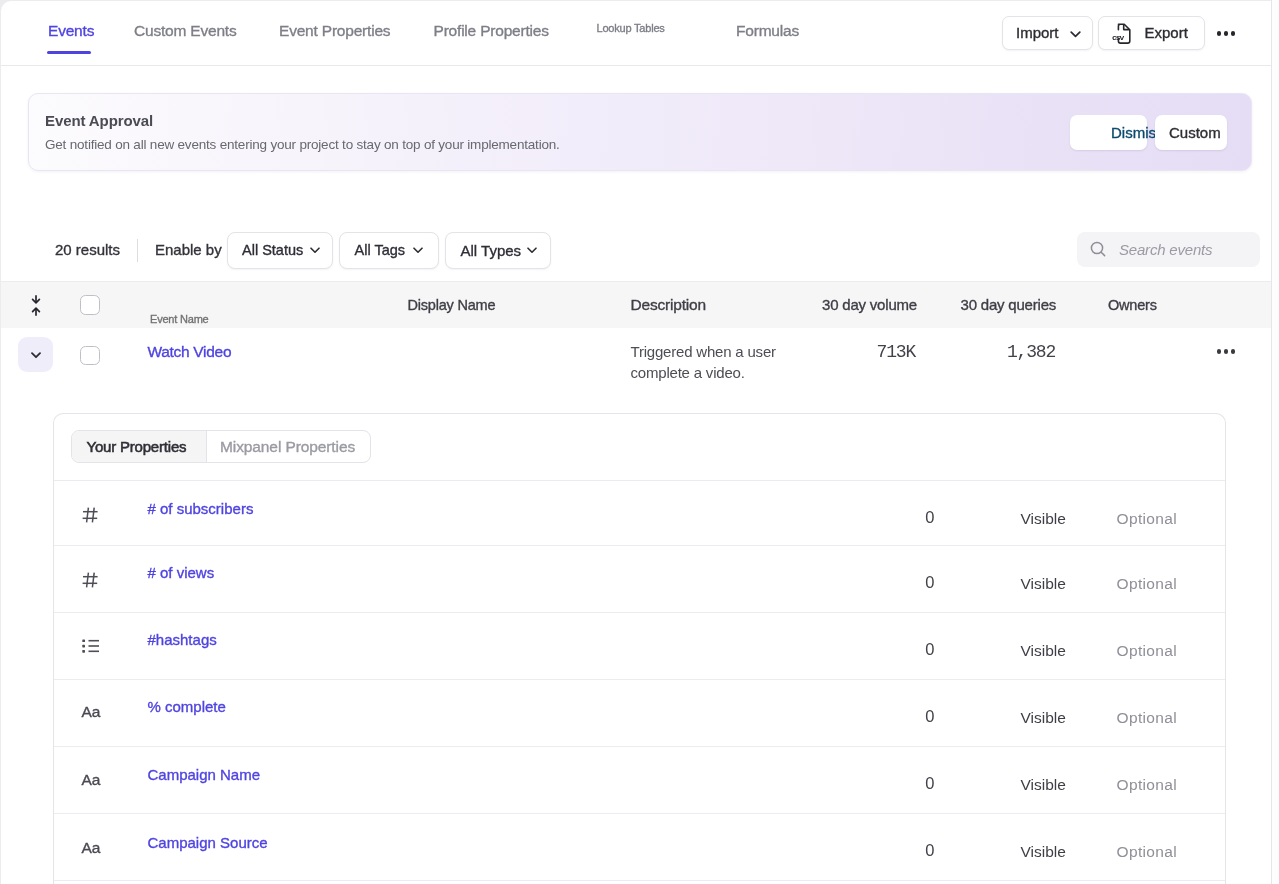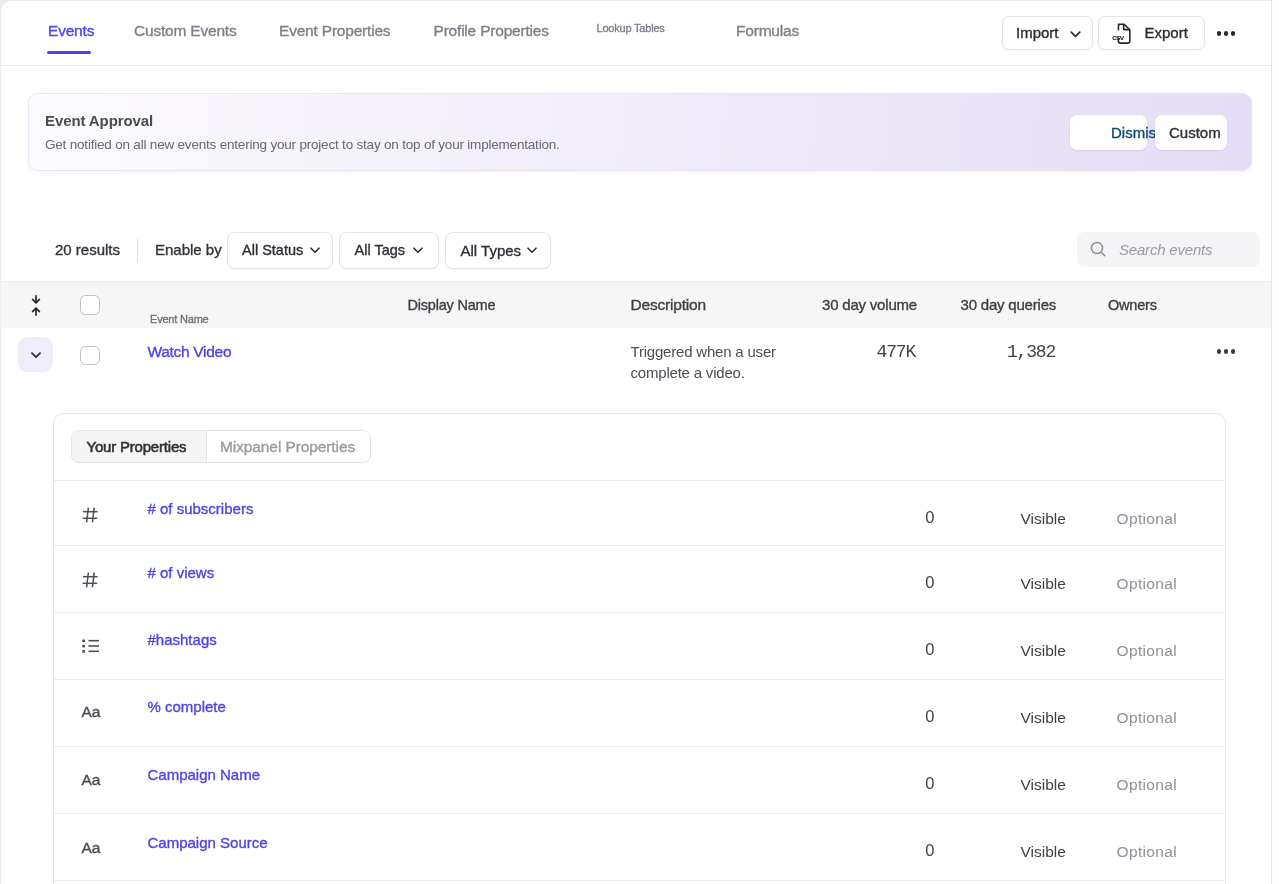--- a/index.html
+++ b/index.html
@@ -98,21 +98,21 @@
 <span class="t md" style="left:1108px; top:297.5px; font-size:14.5px; color:#3e3e46; letter-spacing:-0.2px;">Owners</span>
 
 <div class="abs" style="left:18px; top:336.5px; width:35px; height:35px; border-radius:9px; background:#f0edfb;"></div>
 <svg class="abs" style="left:30.8px; top:351.8px;" width="10" height="8" viewBox="0 0 10 8">
     <path d="M1 1.2 L5 5.2 L9 1.2" fill="none" stroke="#2c2c34" stroke-width="1.8" stroke-linecap="round" stroke-linejoin="round"></path>
   </svg>
 <div class="cb" style="left:80px; top:345.5px;"></div>
 <span class="t md" style="left:147.5px; top:344px; font-size:15.5px; color:#4f44e0; letter-spacing:-0.3px;">Watch Video</span>
 <span class="t" style="left:630.5px; top:343.5px; font-size:15px; color:#4d4d55; letter-spacing:-0.2px;">Triggered when a user</span>
 <span class="t" style="left:630.5px; top:364.5px; font-size:15px; color:#4d4d55; letter-spacing:-0.2px;">complete a video.</span>
-<span class="t mono" style="right:364px; top:343px; font-size:18px; color:#42424a; letter-spacing:-1.2px;">477K</span>
+<span class="t mono" style="right:364px; top:343px; font-size:18px; color:#42424a; letter-spacing:-1.2px;">713K</span>
 <span class="t mono" style="right:224px; top:343px; font-size:18px; color:#42424a; letter-spacing:-1.2px;">1,382</span>
 <div class="dot" style="left:1216.5px; top:349.3px; background:#3a3a40;"></div>
 <div class="dot" style="left:1223.6px; top:349.3px; background:#3a3a40;"></div>
 <div class="dot" style="left:1230.7px; top:349.3px; background:#3a3a40;"></div>
 
 <div class="abs" style="left:52.5px; top:413px; width:1173px; height:600px; border:1px solid #e4e4e9; border-bottom:none; border-radius:10px 10px 0 0; background:#fff;"></div>
 
 <div class="abs" style="left:70.5px; top:430px; width:300px; height:33px; border:1px solid #e3e3e8; border-radius:8px; overflow:hidden; background:#fff;">
   <div style="position:absolute; left:0; top:0; width:135.5px; height:100%; background:#f5f5f6; border-right:1px solid #e3e3e8;"></div>
 </div>

